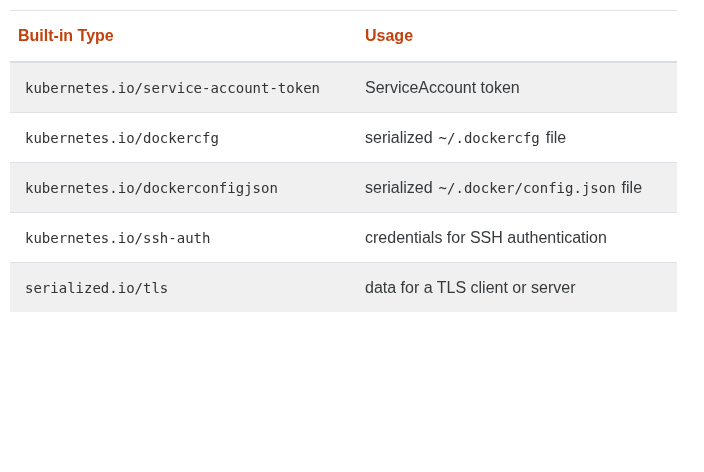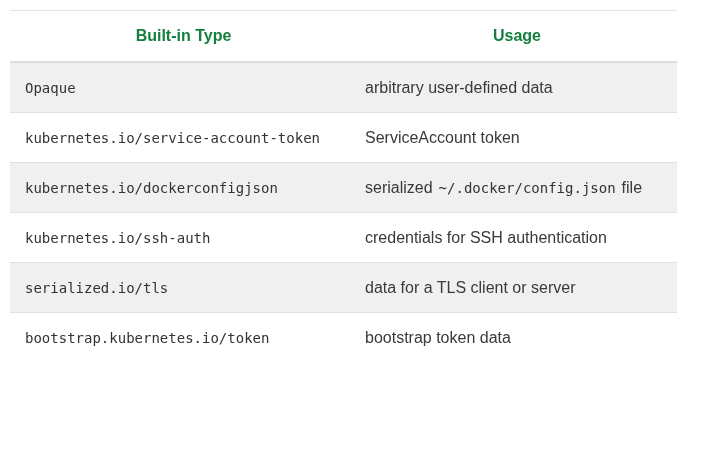--- a/index.html
+++ b/index.html
@@ -22,24 +22,24 @@
   }
   table.secret-table {
     border-collapse: collapse;
     table-layout: fixed;
     width: 667px;
     border-top: 1px solid #e3e3e3;
   }
   col.col-type  { width: 347px; }
   col.col-usage { width: 320px; }
   thead th {
-    text-align: center;
+    text-align: left;
     font-size: 16px;
     font-weight: 700;
-    color: #15803d;
+    color: #c2410c;
     height: 50px;
     padding: 0 8px;
     vertical-align: middle;
     border-bottom: 2px solid #d9dee2;
     white-space: nowrap;
   }
   tbody td {
     height: 49px;
     padding: 0 8px;
     vertical-align: middle;
@@ -72,38 +72,34 @@
       <col class="col-usage">
     </colgroup>
     <thead>
       <tr>
         <th>Built-in Type</th>
         <th>Usage</th>
       </tr>
     </thead>
     <tbody>
       <tr>
-        <td class="type-cell"><code>Opaque</code></td>
-        <td><span>arbitrary user-defined data</span></td>
+        <td class="type-cell"><code>kubernetes.io/service-account-token</code></td>
+        <td><span>ServiceAccount token</span></td>
       </tr>
       <tr>
-        <td class="type-cell"><code>kubernetes.io/service-account-token</code></td>
-        <td><span>ServiceAccount token</span></td>
+        <td class="type-cell"><code>kubernetes.io/dockercfg</code></td>
+        <td><span>serialized</span><code>~/.dockercfg</code><span>file</span></td>
       </tr>
       <tr>
         <td class="type-cell"><code>kubernetes.io/dockerconfigjson</code></td>
         <td><span>serialized</span><code>~/.docker/config.json</code><span>file</span></td>
       </tr>
       <tr>
         <td class="type-cell"><code>kubernetes.io/ssh-auth</code></td>
         <td><span>credentials for SSH authentication</span></td>
       </tr>
       <tr>
         <td class="type-cell"><code>serialized.io/tls</code></td>
         <td><span>data for a TLS client or server</span></td>
       </tr>
-      <tr>
-        <td class="type-cell"><code>bootstrap.kubernetes.io/token</code></td>
-        <td><span>bootstrap token data</span></td>
-      </tr>
     </tbody>
   </table>
 </div>
 
 </body></html>

